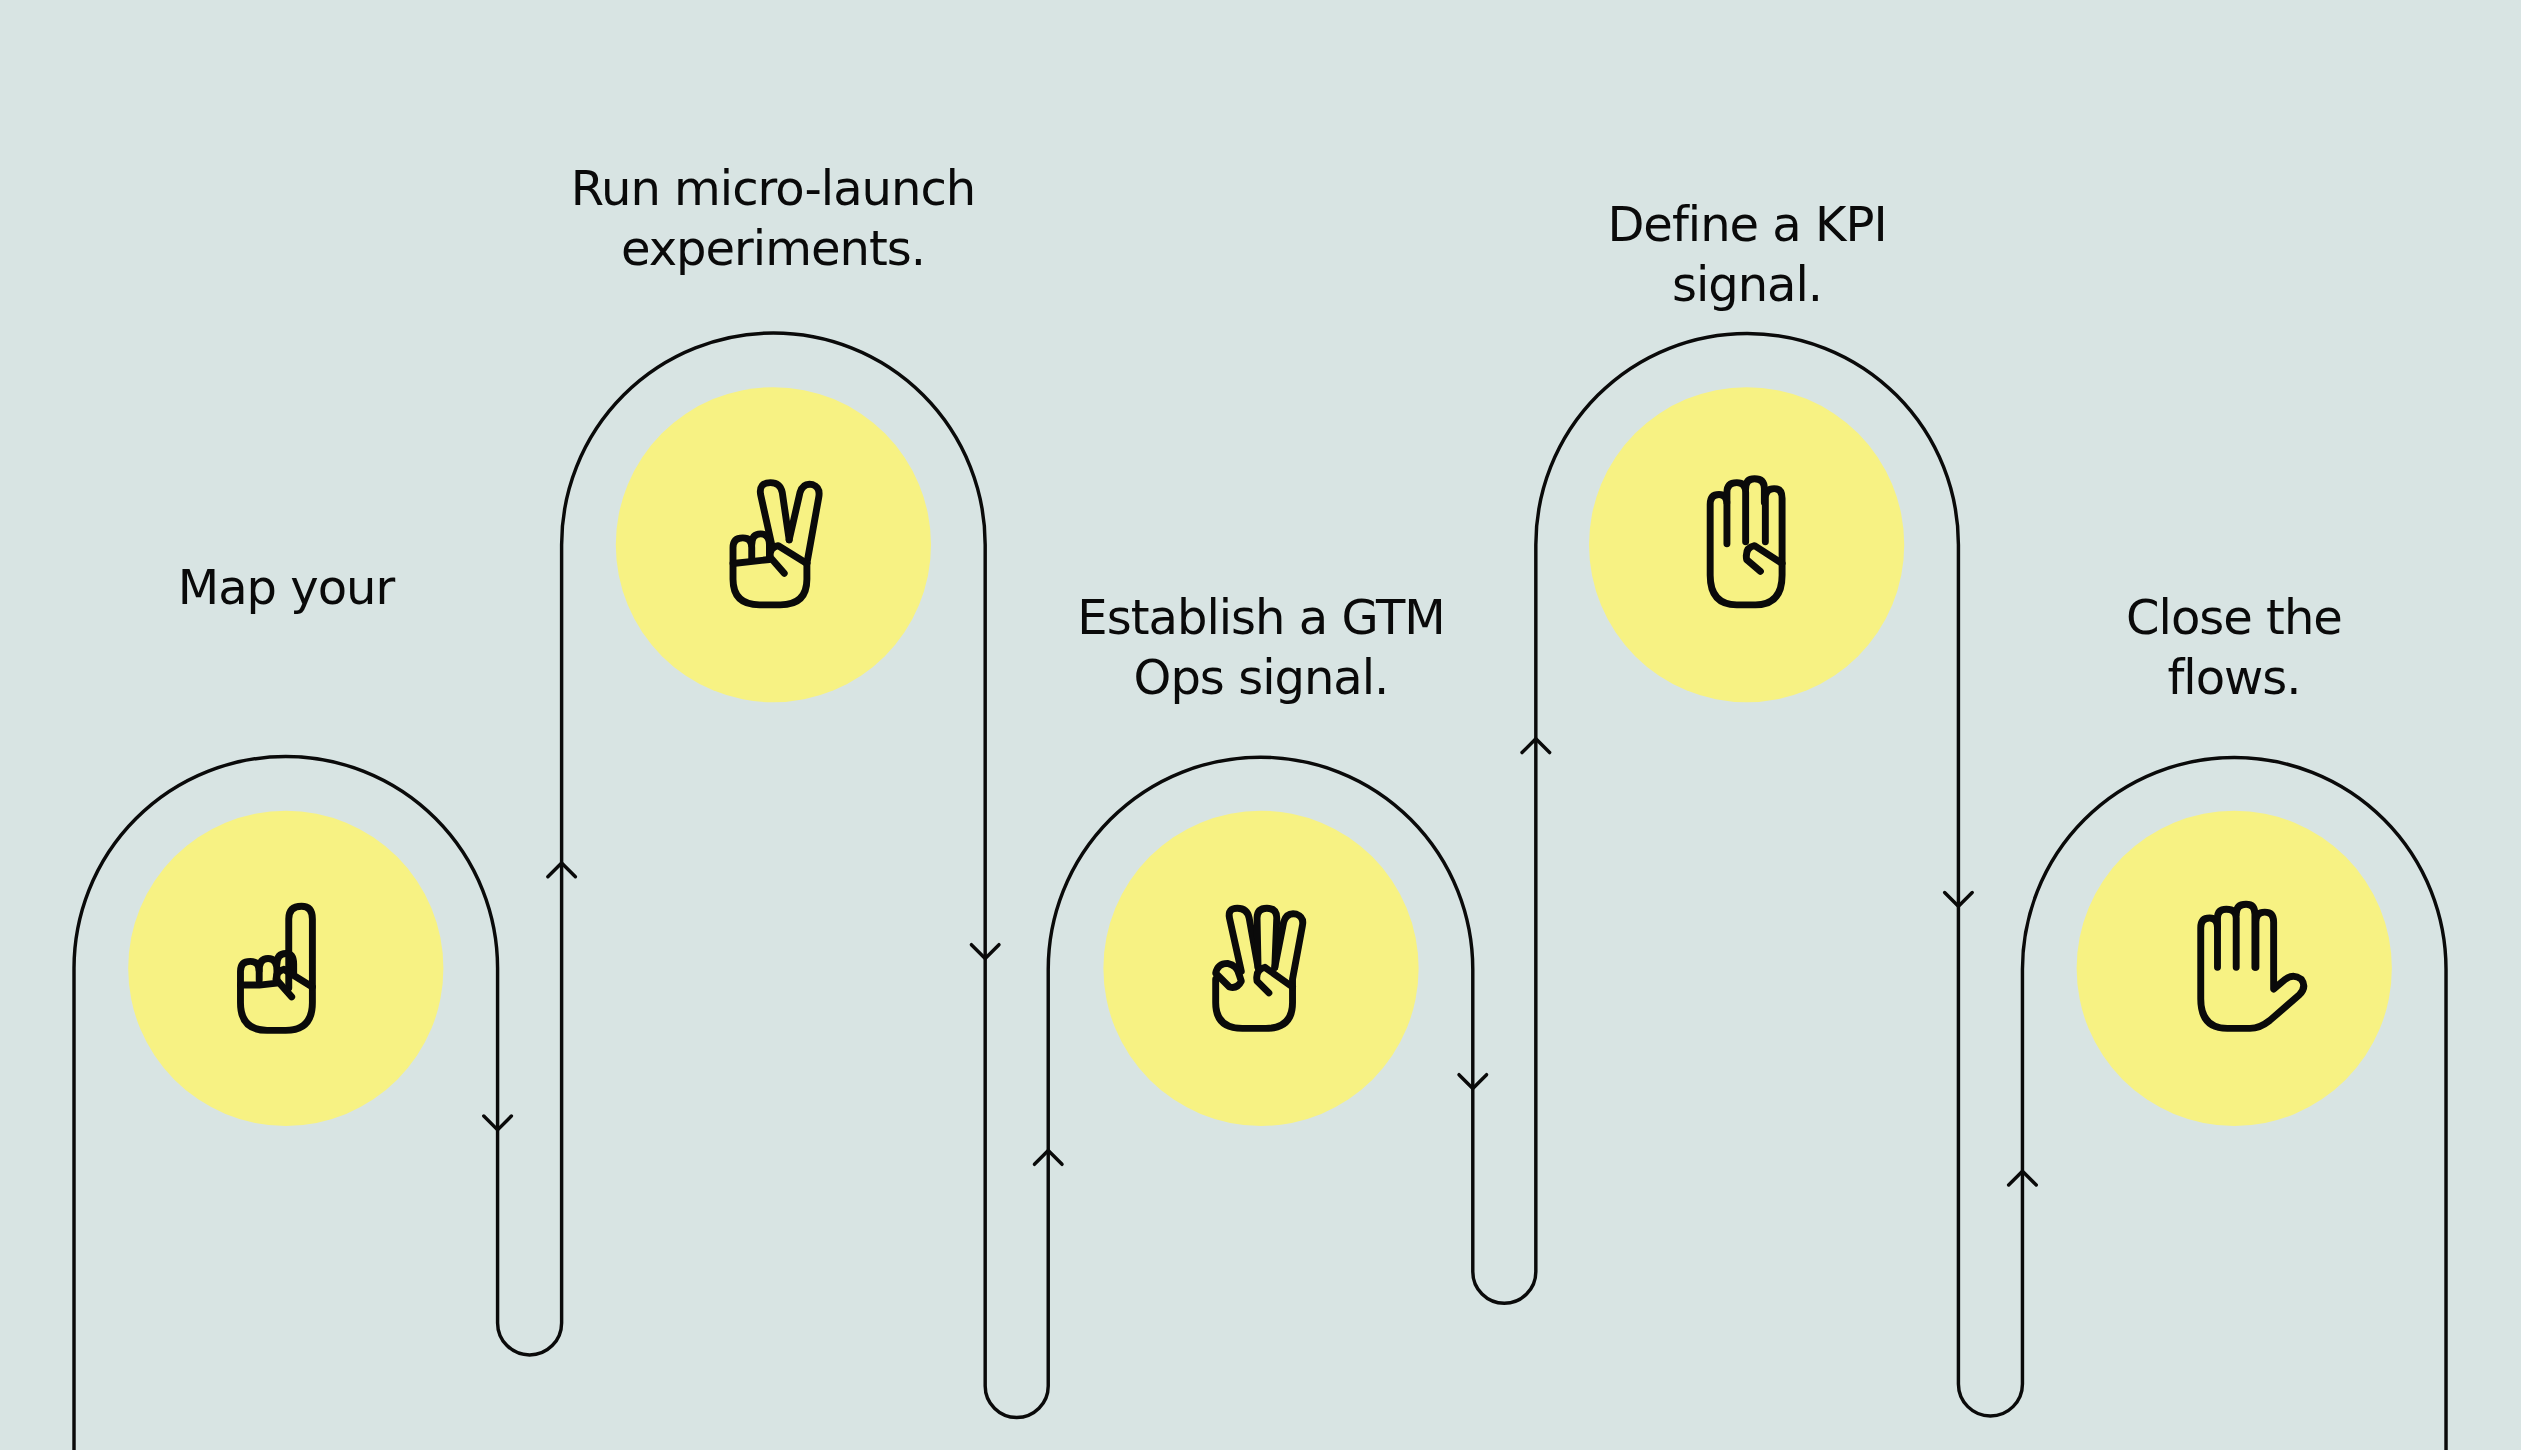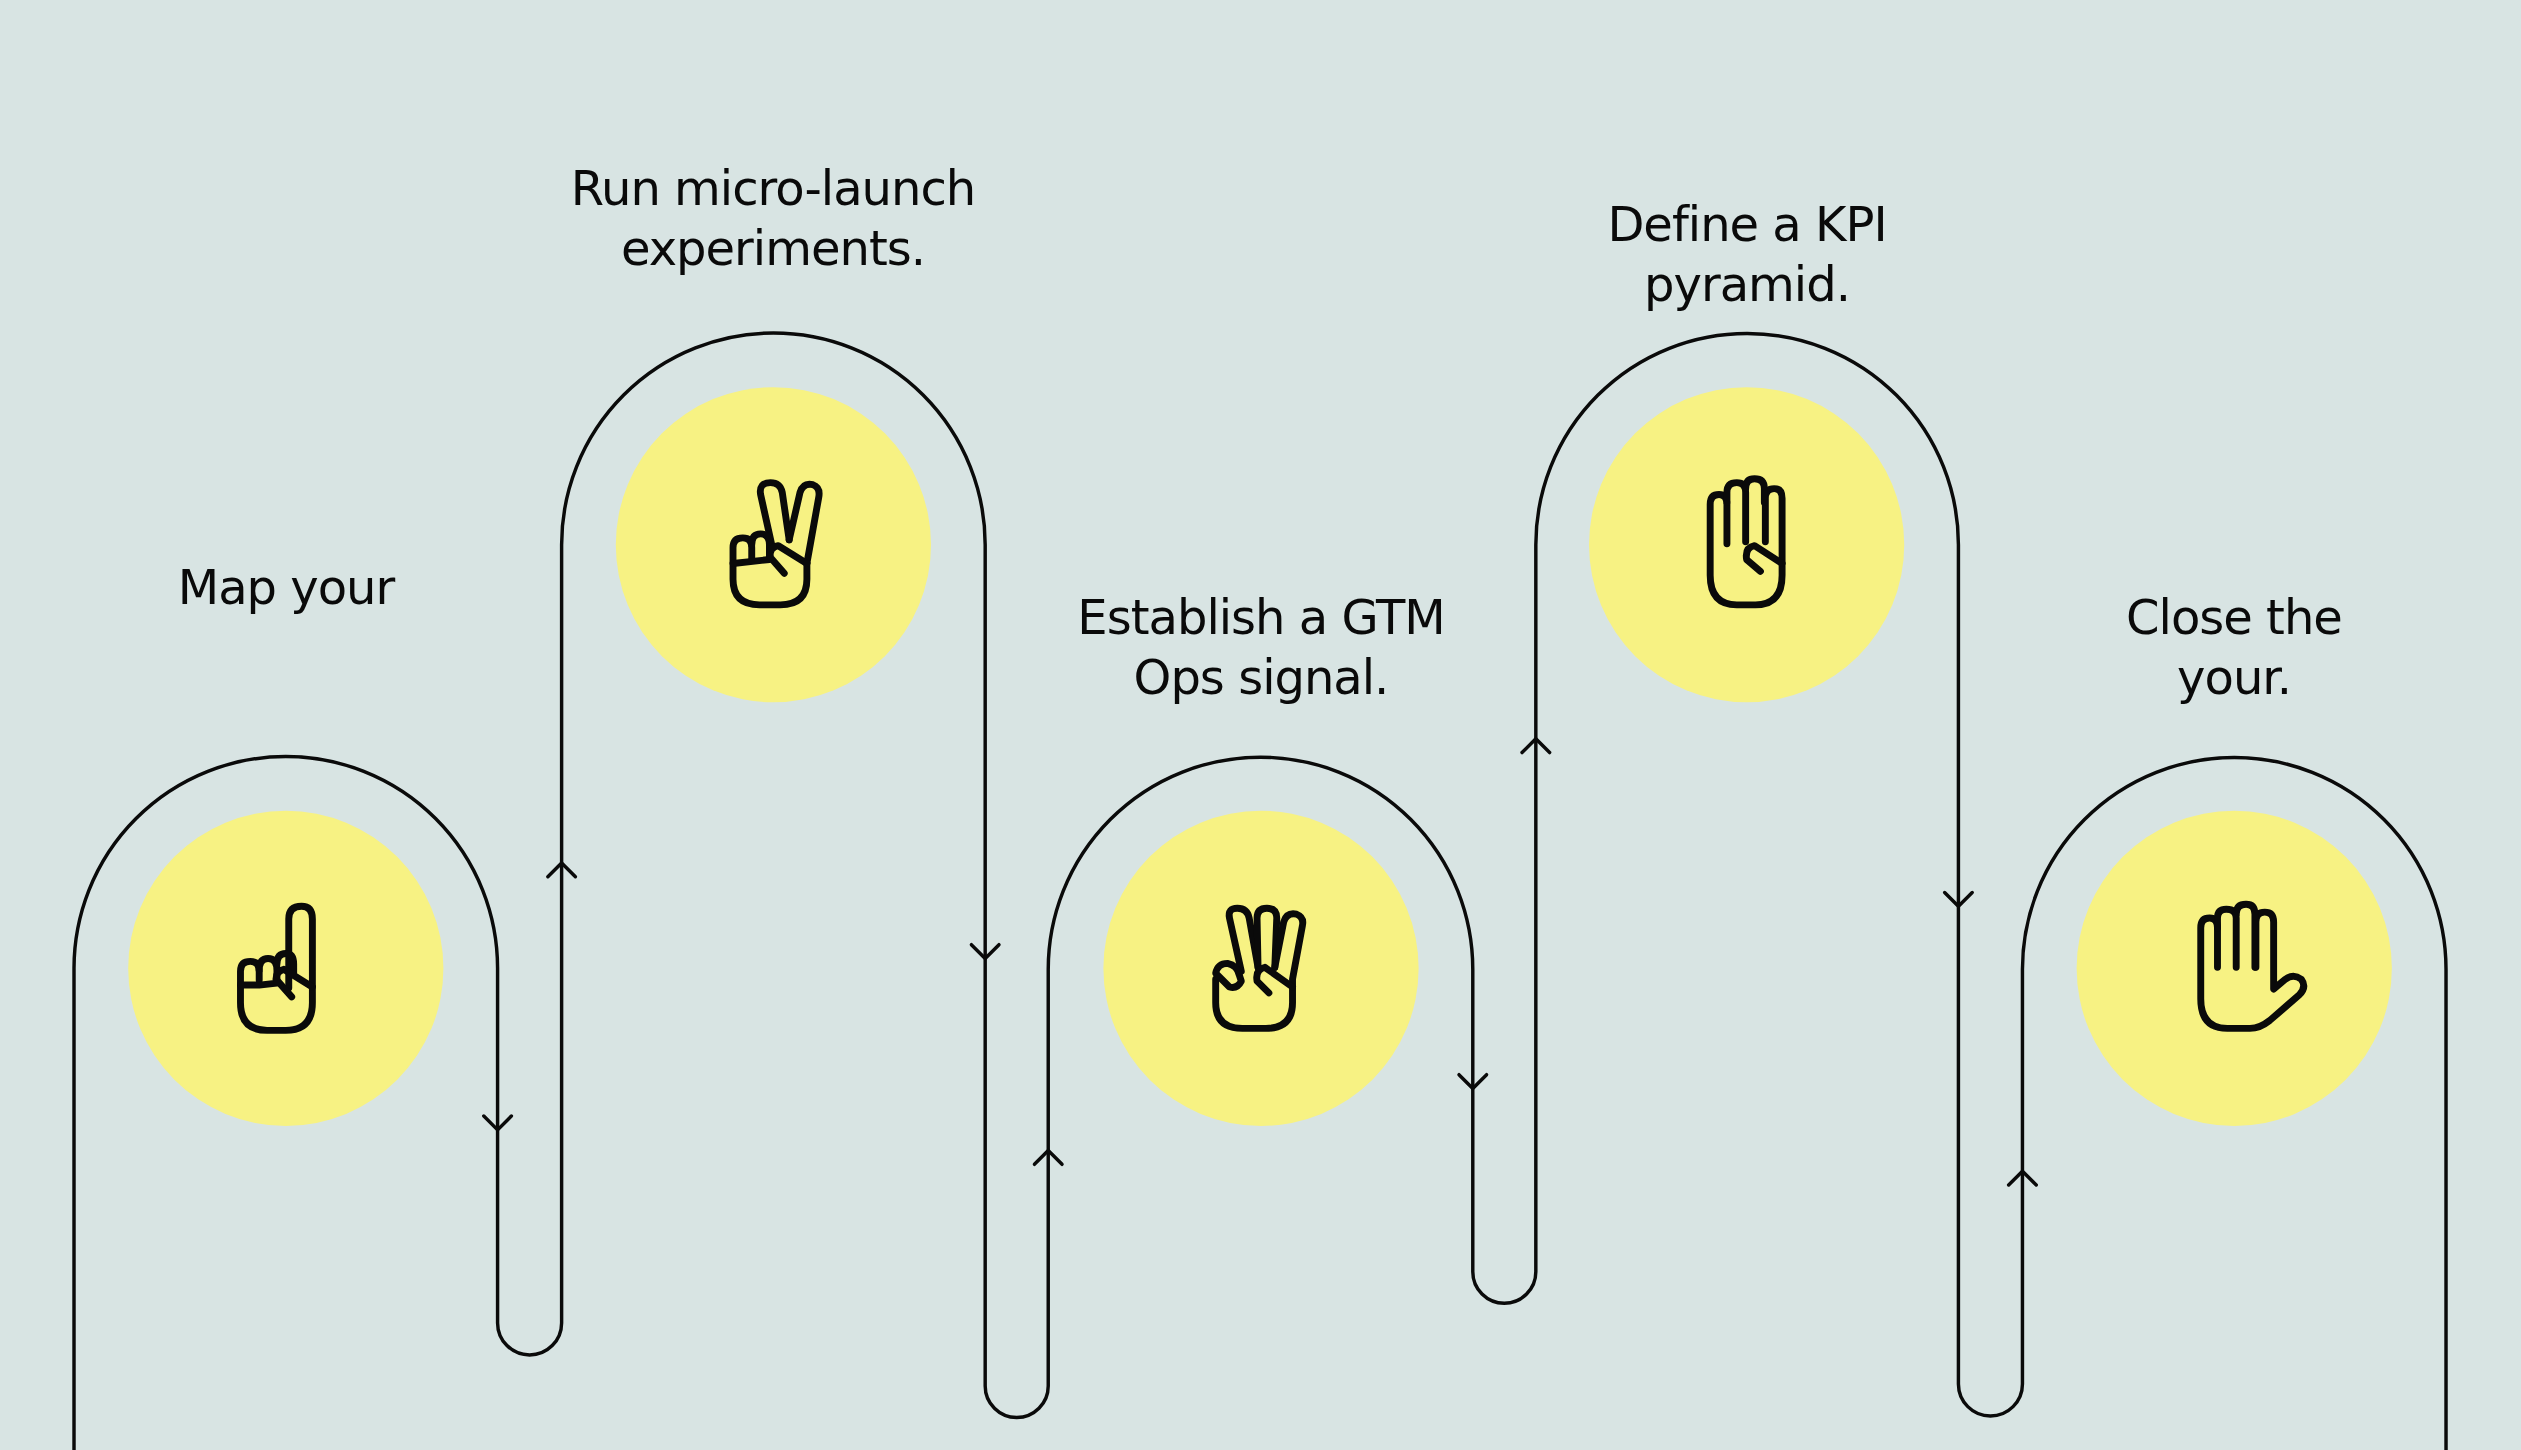--- a/index.html
+++ b/index.html
@@ -117,22 +117,22 @@
     <span>experiments.</span>
   </div>
 
   <div class="label" style="left:1261px; top:587px;">
     <span>Establish a GTM</span>
     <span>Ops signal.</span>
   </div>
 
   <div class="label" style="left:1747px; top:156px;margin-top:38px;">
     <span>Define a KPI</span>
-    <span>pyramid.</span>
+    <span>signal.</span>
   </div>
 
   <div class="label" style="left:2234px; top:587px;">
     <span>Close the</span>
-    <span>your.</span>
+    <span>flows.</span>
   </div>
 
 </div>
 
 
 </body></html>

